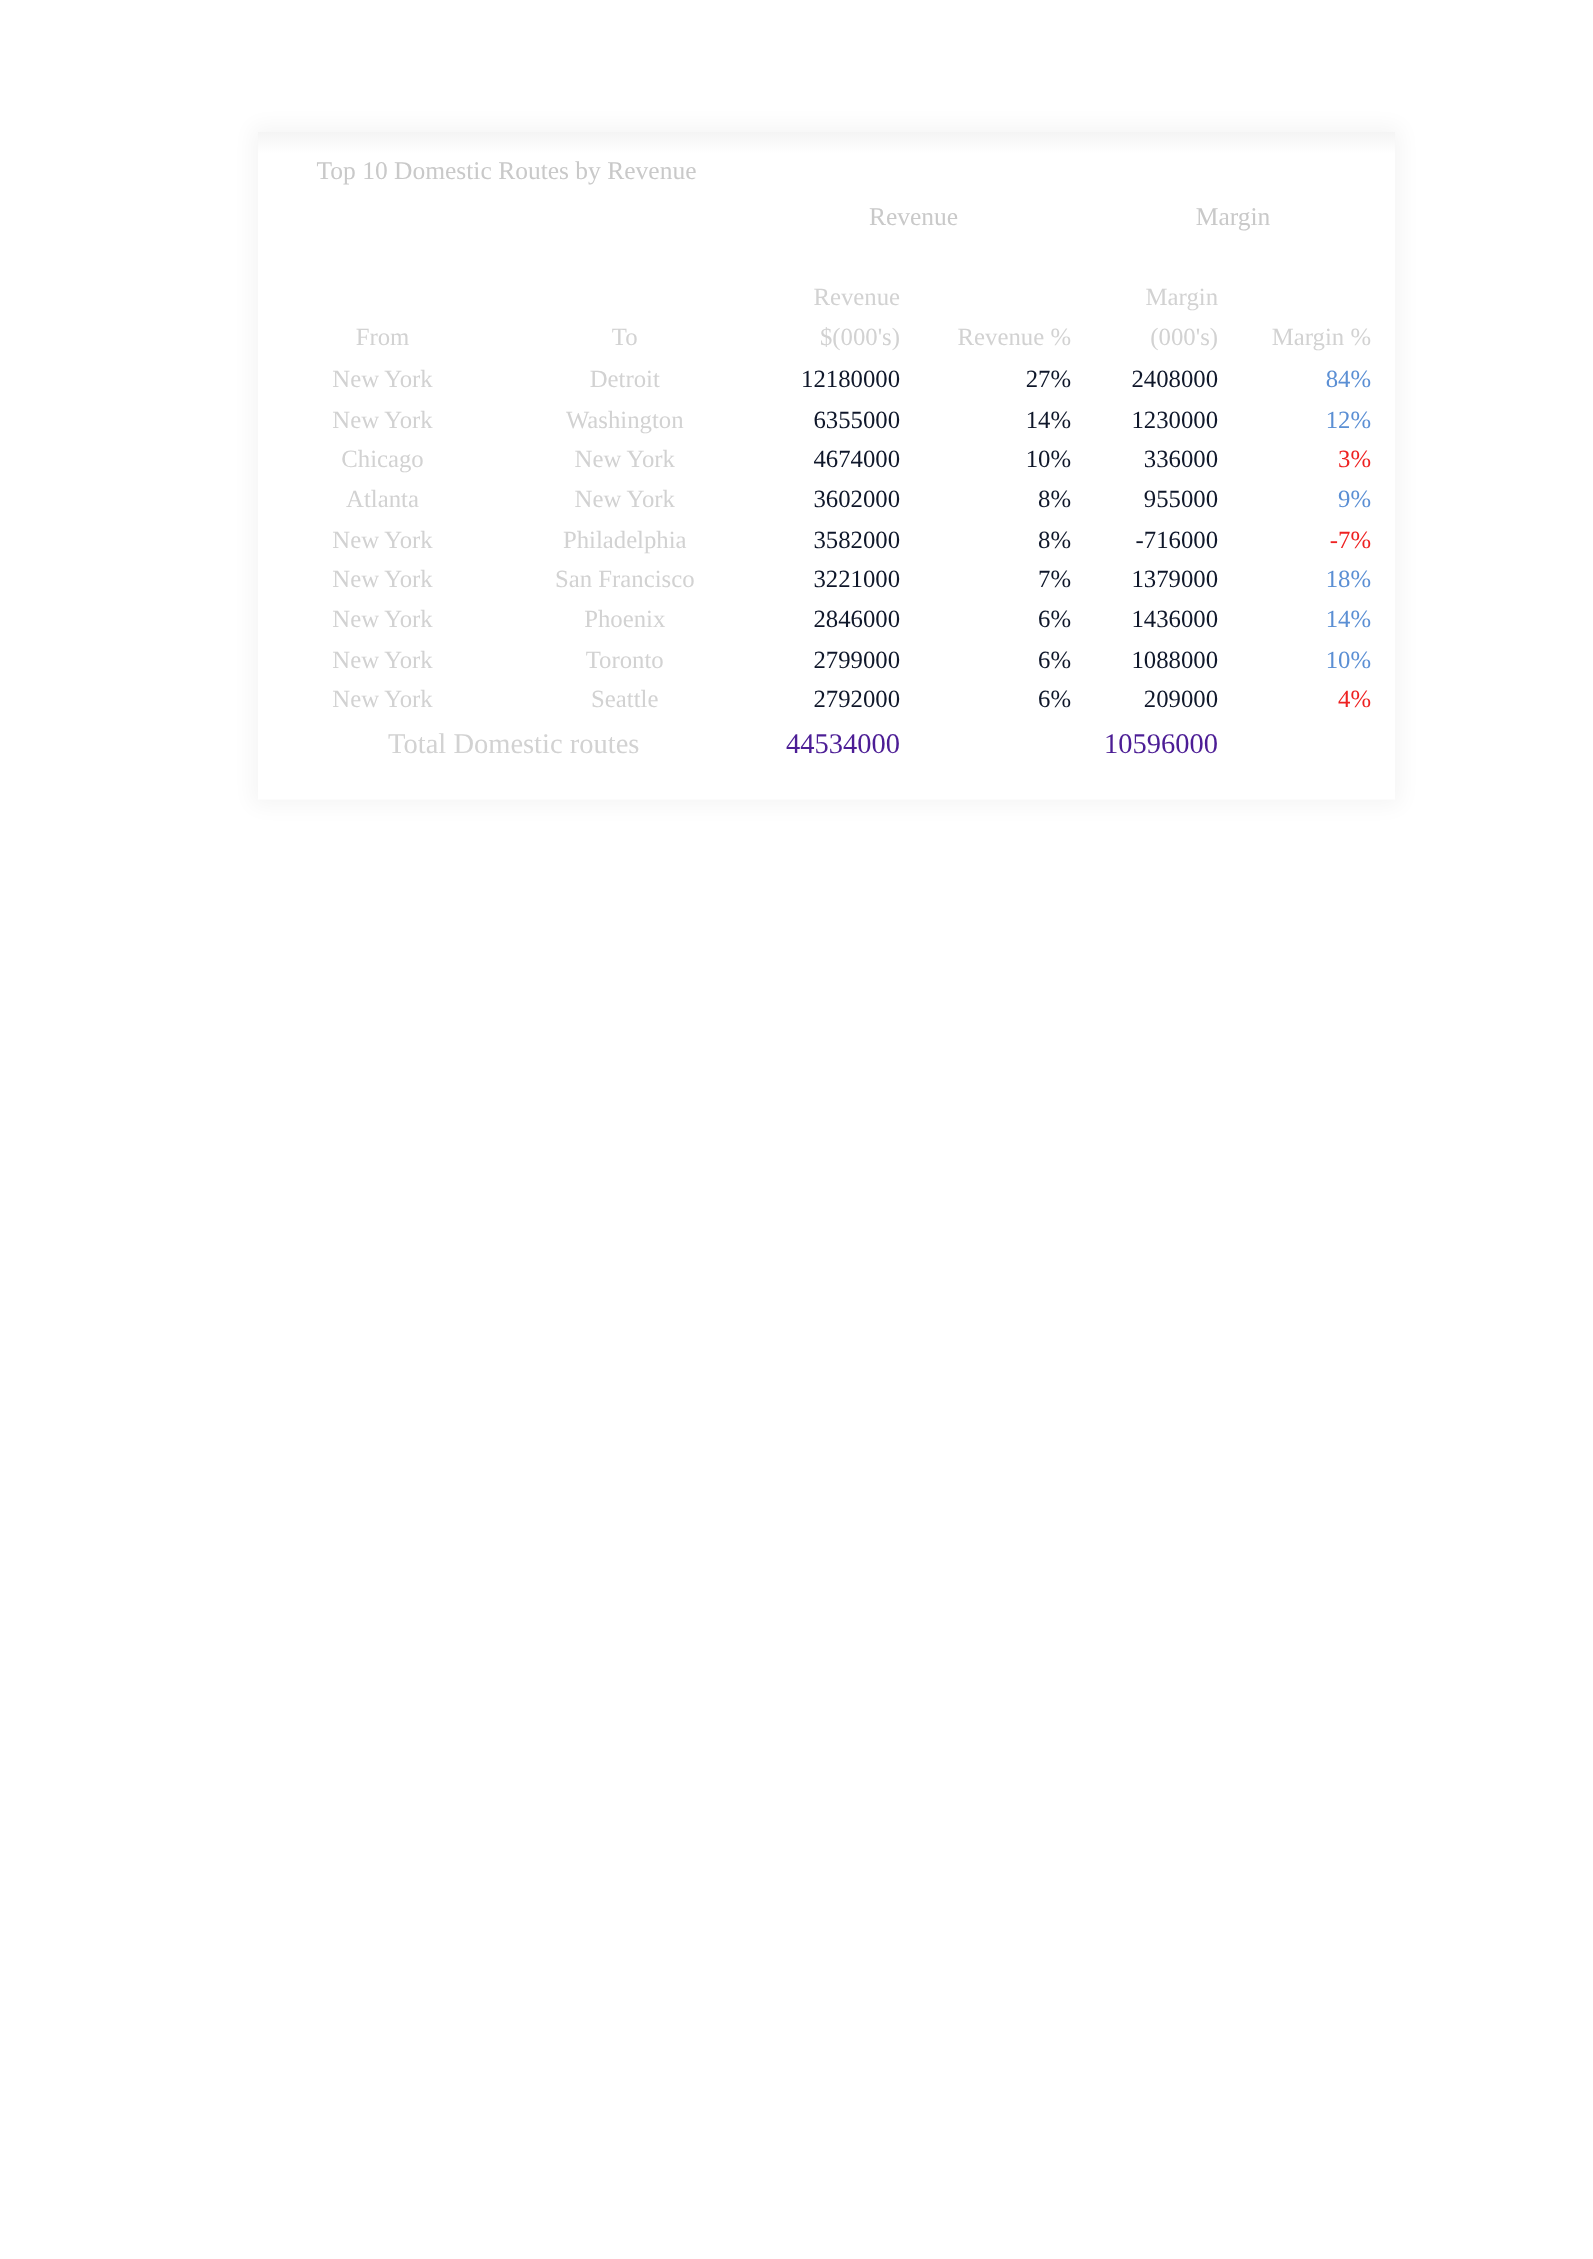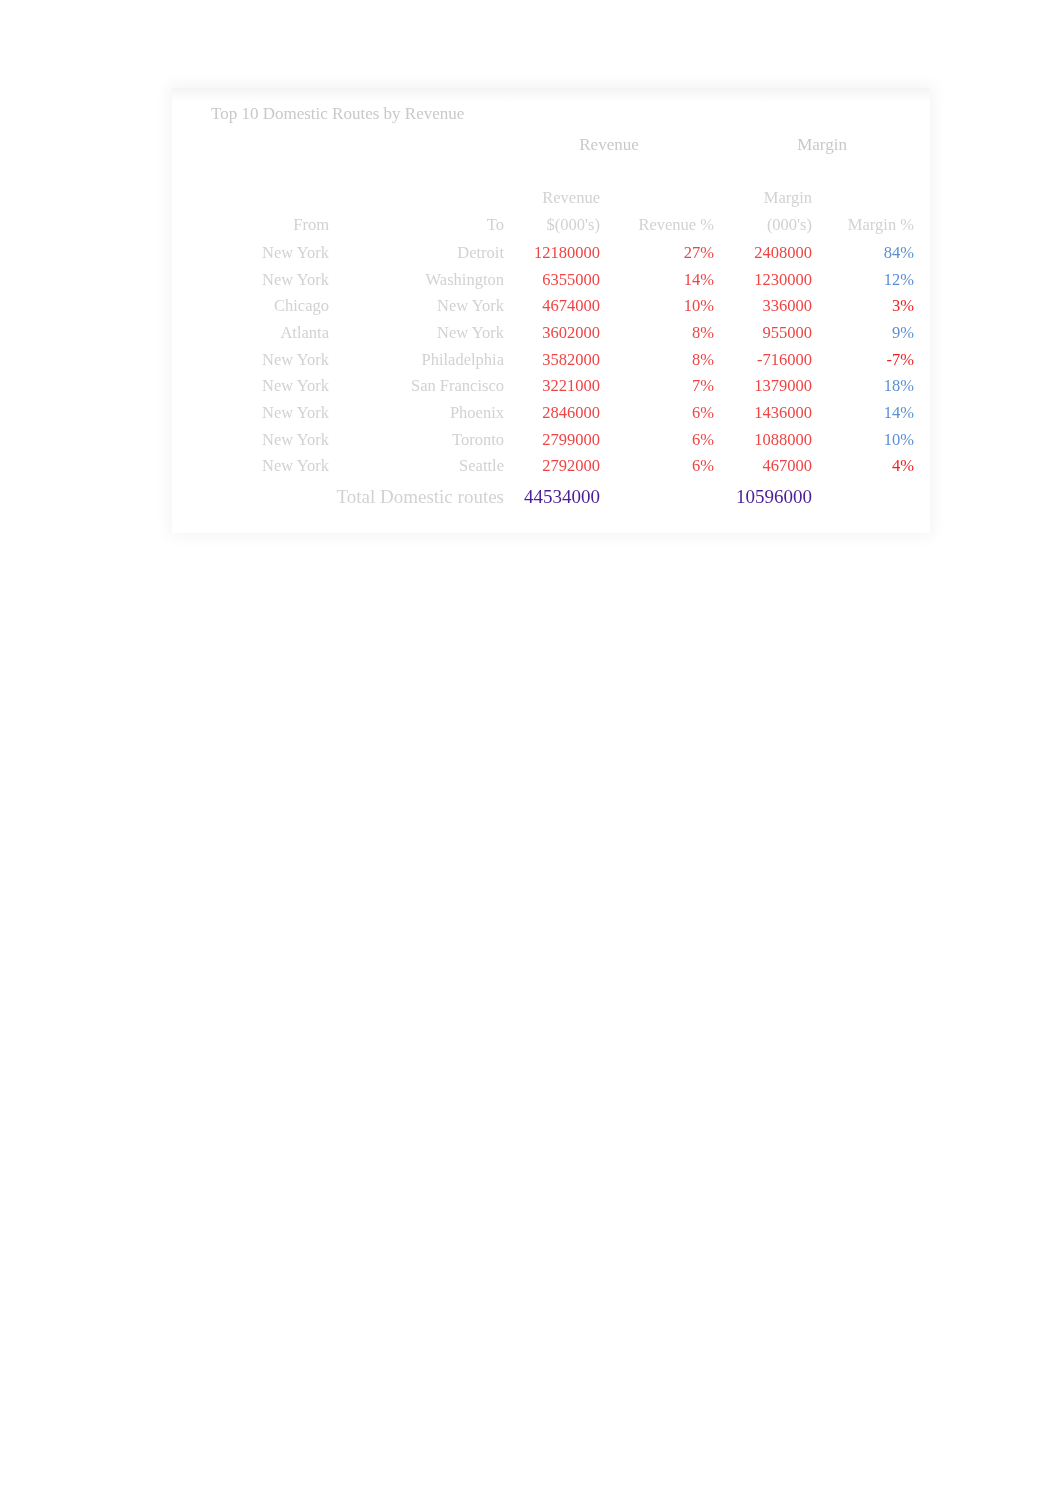--- a/index.html
+++ b/index.html
@@ -76,21 +76,21 @@
   col.c-rev    { width: 96px;  }
   col.c-revpct { width: 114px; }
   col.c-mar    { width: 98px;  }
   col.c-marpct { width: 118px; }
 
   .pad-left  { padding-left: 9px !important; }
   .pad-right { padding-right: 16px !important; }
 
   .num  { text-align: right; }
   .ctr  { text-align: center; }
-  .lbl  { text-align: right; }
+  .lbl  { text-align: center; }
 
   
   .group-row td {
     height: 32px;
     line-height: 32px;
     font-size: 17px;
     color: #c9c9c9;
   }
   .spacer-row td {
     height: 20px;
@@ -108,21 +108,21 @@
   }
   .head-row .stacked {
     display: block;
     text-align: right;
   }
   .head-row .stacked.l1 { }
   .head-row .stacked.l2 { }
 
   
   .data-row .city { color: #d2d2d2; }
-  .data-row .val  { color: #ef4444; }
+  .data-row .val  { color: #0f172a; }
   .data-row .pct-pos { color: #5b8fd4; }
   .data-row .pct-neg { color: #ee2222; }
 
   
   .total-row td {
     font-size: 19px;
     height: 30px;
     line-height: 30px;
     padding-top: 4px !important;
   }
@@ -243,21 +243,21 @@
         <td class="num val">6%</td>
         <td class="num val">1088000</td>
         <td class="num pad-right pct-pos">10%</td>
       </tr>
 
       <tr class="data-row">
         <td class="lbl pad-left city">New York</td>
         <td class="lbl city">Seattle</td>
         <td class="num val">2792000</td>
         <td class="num val">6%</td>
-        <td class="num val">467000</td>
+        <td class="num val">209000</td>
         <td class="num pad-right pct-neg">4%</td>
       </tr>
 
 
       <tr class="total-row">
         <td class="lbl pad-left total-label" colspan="2">Total Domestic routes</td>
         <td class="num val">44534000</td>
         <td class="num val"></td>
         <td class="num val">10596000</td>
         <td class="num pad-right val"></td>

